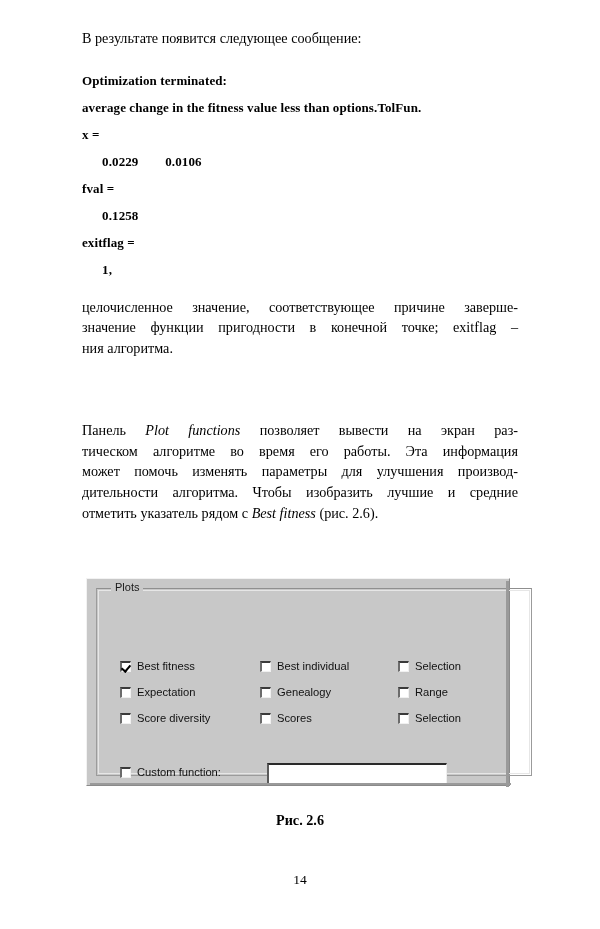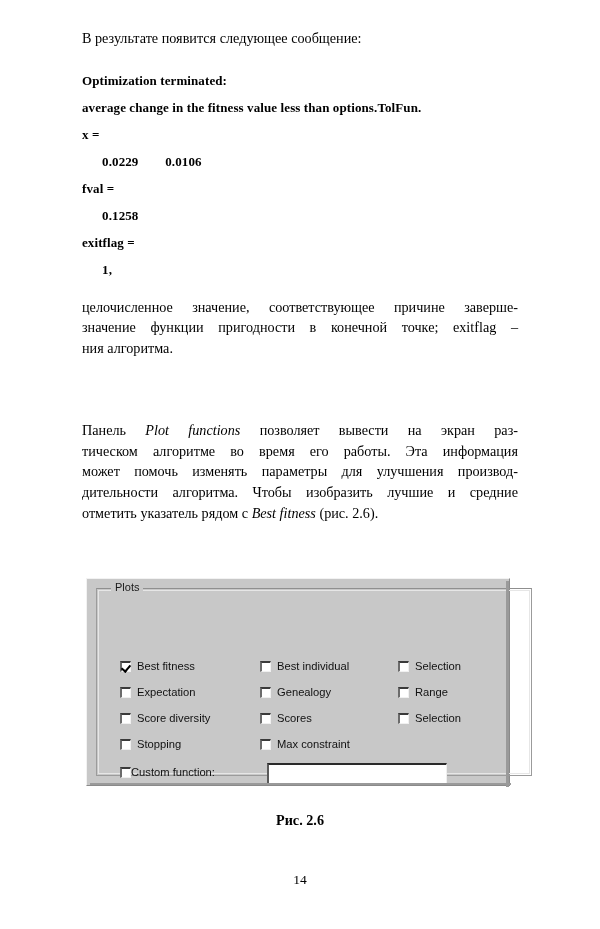--- a/index.html
+++ b/index.html
@@ -232,21 +232,21 @@
     top: 174px;
     width: 375px;
     height: 22px;
   }
   .custom-cb {
     position: absolute;
     left: 0;
     top: 3px;
     display: flex;
     align-items: center;
-    gap: 0;
+    gap: 6px;
   }
   .custom-field {
     left: 147px;
     top: 0;
     width: 180px;
     height: 22px;
   }
 
   .fig-caption {
     position: absolute;
@@ -356,30 +356,20 @@
               </label>
               <label class="cb c1">
                 <span class="box"></span>
                 <span class="lbl">Scores</span>
               </label>
               <label class="cb c2">
                 <span class="box"></span>
                 <span class="lbl">Selection</span>
               </label>
             </div>
-            <div class="cb-row">
-              <label class="cb c0">
-                <span class="box"></span>
-                <span class="lbl">Stopping</span>
-              </label>
-              <label class="cb c1">
-                <span class="box"></span>
-                <span class="lbl">Max constraint</span>
-              </label>
-            </div>
           </div>
 
         <div class="row-custom">
           <label class="custom-cb">
             <span class="box"></span>
             <span class="lbl">Custom function:</span>
           </label>
           <input class="textfield custom-field" type="text" value="" style="">
         </div>
       </div>

